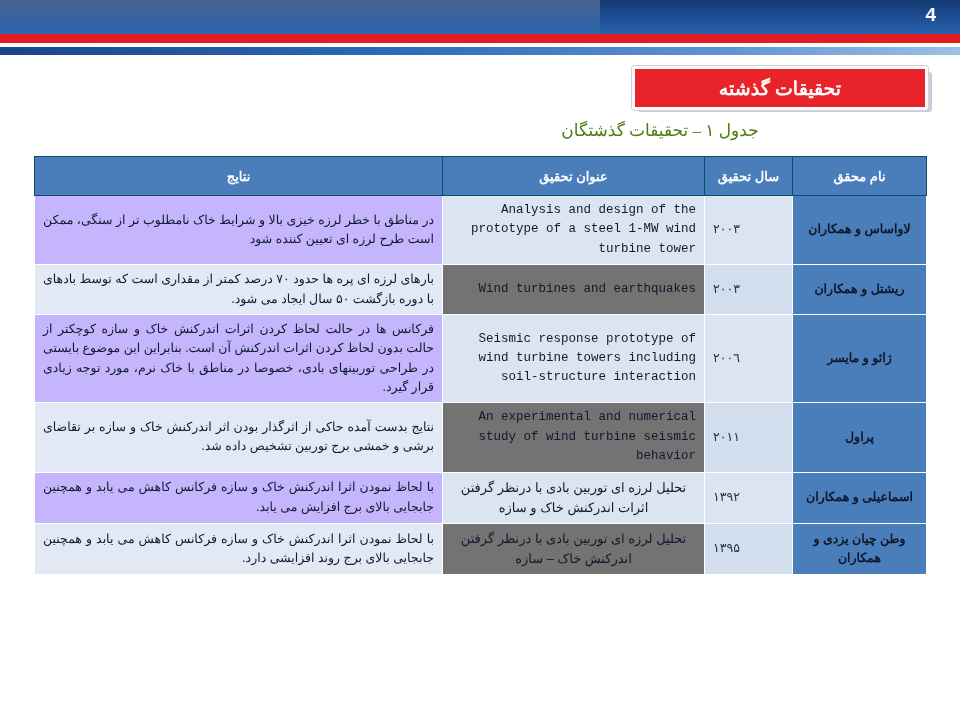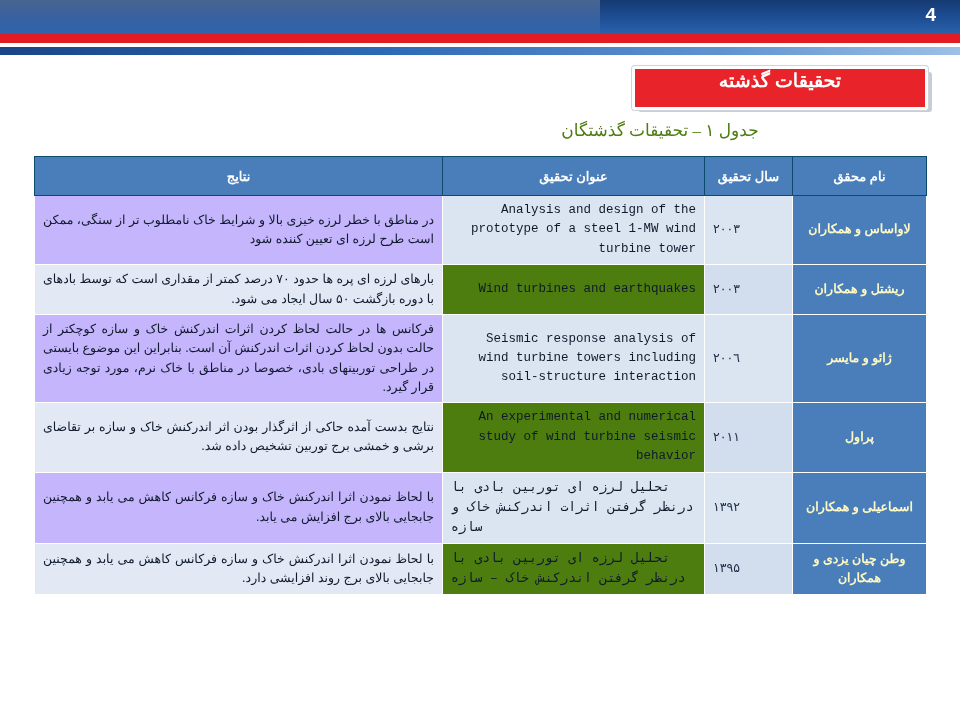--- a/index.html
+++ b/index.html
@@ -86,20 +86,21 @@
   .title-badge {
     position: absolute;
     top: 0; left: 0;
     width: 290px;
     height: 38px;
     background: #e8232a;
     border: 3px solid #ffffff;
     box-shadow: 0 0 0 1px #cfd3da;
     border-radius: 3px;
     display: flex;
+    align-items: center;
     justify-content: center;
   }
   .title-badge span {
     color: #ffffff;
     font-size: 19px;
     font-weight: bold;
     direction: rtl;
   }
 
   
@@ -140,21 +141,21 @@
   }
   table.research td {
     border: 1px solid #ffffff;
     vertical-align: middle;
     font-size: 12.5px;
     padding: 5px 8px;
     line-height: 1.55;
   }
   td.c-name {
     background: #4a7ebb;
-    color: #fef9c3;
+    color: #0f172a;
     font-weight: bold;
     text-align: center;
     direction: rtl;
     font-size: 13px;
   }
   td.c-year {
     background: #dbe5f1;
     color: #1c2b45;
     text-align: left;
     direction: rtl;
@@ -164,35 +165,35 @@
     background: #dbe5f1;
     color: #101a2c;
     direction: ltr;
     text-align: right;
     font-family: Liberation Mono, monospace;
     font-size: 14px;
     line-height: 1.5;
   }
   td.c-title.rtl {
     direction: rtl;
-    text-align: left;
-    font-family: Liberation Mono, monospace;
+    text-align: center;
+    font-family: Liberation Sans, sans-serif;
     font-size: 13px;
   }
   td.c-result {
     background: #c4b5fd;
     color: #101a2c;
     direction: rtl;
     text-align: justify;
     text-align-last: right;
     font-size: 12.5px;
   }
   
   tr.alt td.c-result { background: #e2e9f4; margin-top: 44px; }
-  tr.alt td.c-title  { background: #4d7c0f; }
+  tr.alt td.c-title  { background: #737373; }
   tr.alt td.c-year   { background: #d2ddee; }
 
   col.col-name   { width: 134px; }
   col.col-year   { width: 88px;  }
   col.col-title  { width: 262px; }
   col.col-result { width: 408px; }
 </style>
 </head>
 <body>
 
@@ -240,21 +241,21 @@
       </tr>
       <tr class="alt">
         <td class="c-name">ریشتل و همکاران</td>
         <td class="c-year">۲۰۰۳</td>
         <td class="c-title">Wind turbines and earthquakes</td>
         <td class="c-result">بارهای لرزه ای پره ها حدود ۷۰ درصد کمتر از مقداری است که توسط بادهای با دوره بازگشت ۵۰ سال ایجاد می شود.</td>
       </tr>
       <tr>
         <td class="c-name">ژائو و مایسر</td>
         <td class="c-year">۲۰۰٦</td>
-        <td class="c-title">Seismic response analysis of wind turbine towers including soil-structure interaction</td>
+        <td class="c-title">Seismic response prototype of wind turbine towers including soil-structure interaction</td>
         <td class="c-result">فرکانس ها در حالت لحاظ کردن اثرات اندرکنش خاک و سازه کوچکتر از حالت بدون لحاظ کردن اثرات اندرکنش آن است. بنابراین این موضوع بایستی در طراحی توربینهای بادی، خصوصا در مناطق با خاک نرم، مورد توجه زیادی قرار گیرد.</td>
       </tr>
       <tr class="alt">
         <td class="c-name">پراول</td>
         <td class="c-year">۲۰۱۱</td>
         <td class="c-title">An experimental and numerical study of wind turbine seismic behavior</td>
         <td class="c-result">نتایج بدست آمده حاکی از اثرگذار بودن اثر اندرکنش خاک و سازه بر تقاضای برشی و خمشی برج توربین  تشخیص داده شد.</td>
       </tr>
       <tr>
         <td class="c-name">اسماعیلی و همکاران</td>

